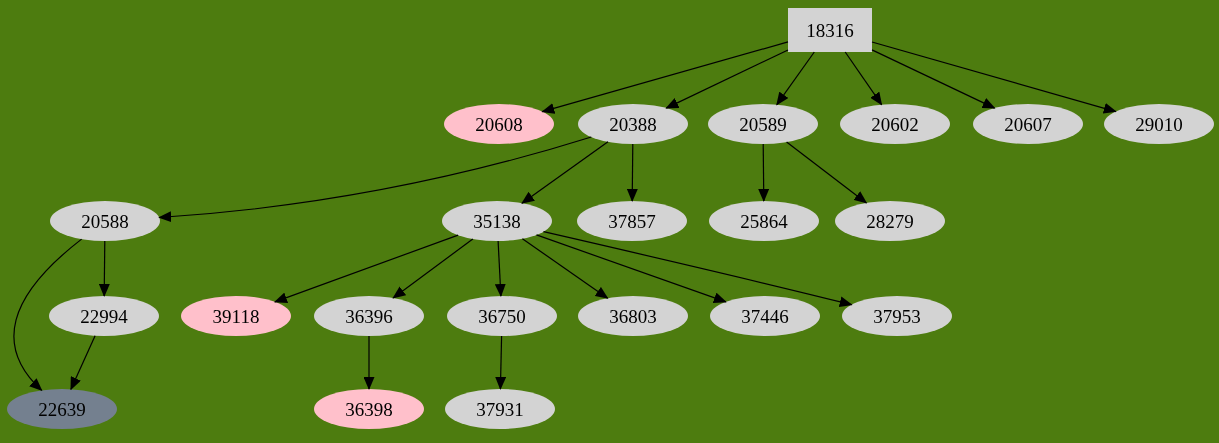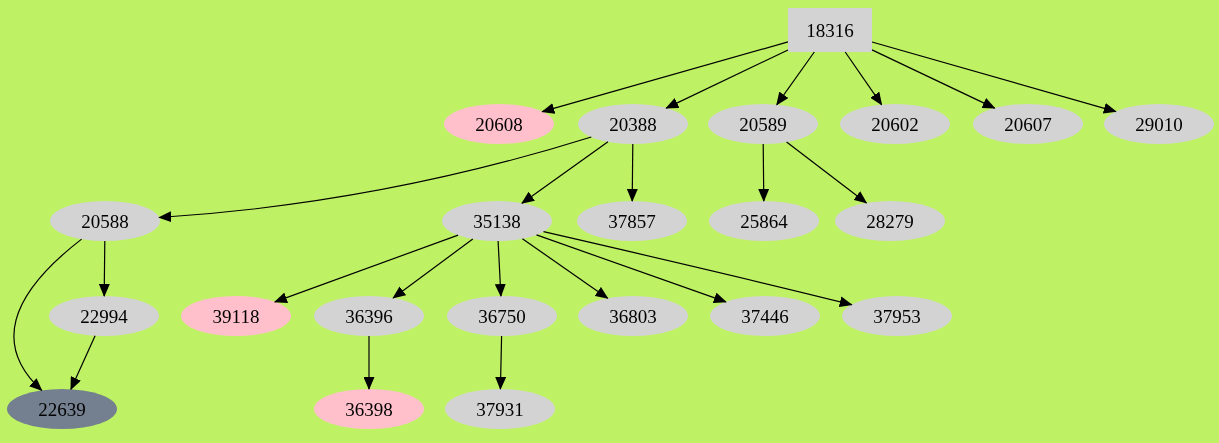--- a/index.html
+++ b/index.html
@@ -4,21 +4,21 @@
 <style>
   html, body {
     margin: 0;
     padding: 0;
     background: #ffffff;
   }
   .graph-canvas {
     position: relative;
     width: 1219px;
     height: 443px;
-    background: #bef264;
+    background: #4d7c0f;
     overflow: hidden;
     font-family: "Liberation Serif", "DejaVu Serif", serif;
   }
   svg text {
     font-family: "Liberation Serif", "DejaVu Serif", serif;
     font-size: 19px;
     fill: #000000;
   }
   svg path.edge {
     fill: none;

